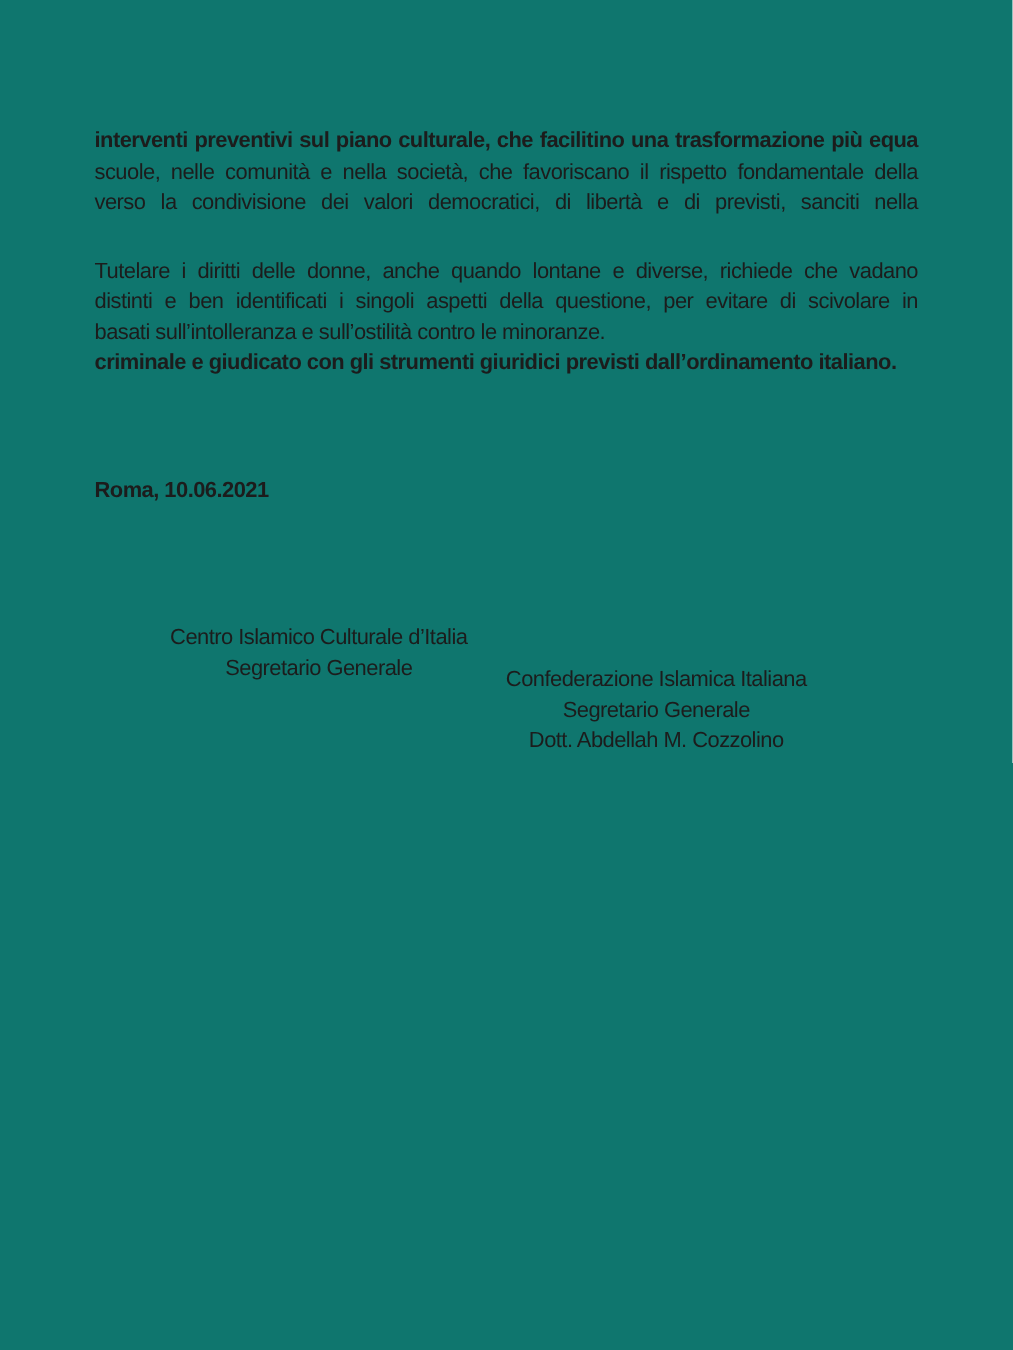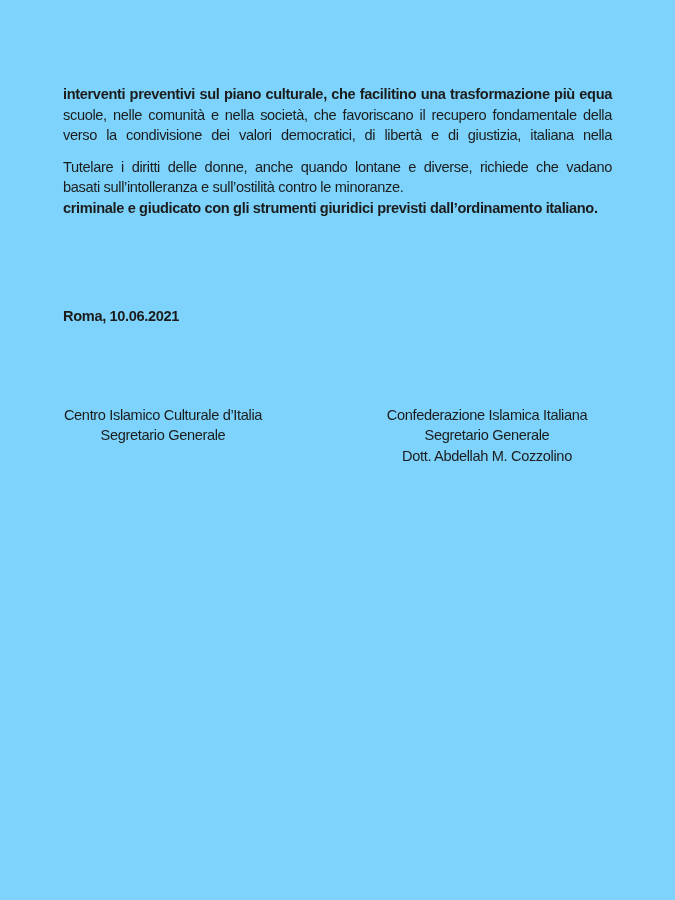--- a/index.html
+++ b/index.html
@@ -1,72 +1,73 @@
 <!DOCTYPE html>
 <html><head>
 <meta charset="utf-8">
 <style>
   html, body { margin: 0; padding: 0; background: #ffffff; }
   .page {
     position: relative;
     width: 675px;
     height: 900px;
-    background: #7dd3fc;
+    background: #0f766e;
     color: #1c1c1c;
     font-family: "Liberation Sans", sans-serif;
     font-size: 14.6px;
     letter-spacing: -0.35px;
     box-sizing: border-box;
     padding: 84px 63px 0 63px;
     overflow: hidden;
   }
   .para { margin: 0; }
-  .para-2 { margin-top: 11px; }
+  .para-2 { margin-top: 25px; }
   .line {
     line-height: 20.5px;
     text-align: justify;
     text-align-last: justify;
   }
   .line.last {
     text-align: left;
     text-align-last: left;
   }
   .b { font-weight: bold; }
   .dateline {
-    margin-top: 88px;
+    margin-top: 64px;
     line-height: 20.5px;
     font-weight: bold;
   }
   .signatures {
     margin-top: 78px;
     display: flex;
-    justify-content: space-between;
+    justify-content: center;
   }
   .sig-col {
     text-align: center;
     line-height: 20.5px;
     white-space: nowrap;
     flex: none;
   }
   .sig-col.left  { width: 200px; }
-  .sig-col.right { width: 250px; }
+  .sig-col.right { width: 250px; margin-top: 28px; }
 </style>
 </head>
 <body>
 
 <div class="page">
 
   <div class="para para-1">
     <div class="line"><span class="b">interventi preventivi sul piano culturale, che facilitino una trasformazione più equa</span></div>
-    <div class="line"><span>scuole, nelle comunità e nella società, che favoriscano il recupero fondamentale della</span></div>
-    <div class="line"><span>verso la condivisione dei valori democratici, di libertà e di giustizia, italiana nella</span></div>
+    <div class="line"><span>scuole, nelle comunità e nella società, che favoriscano il rispetto fondamentale della</span></div>
+    <div class="line"><span>verso la condivisione dei valori democratici, di libertà e di previsti, sanciti nella</span></div>
   </div>
 
   <div class="para para-2">
     <div class="line"><span>Tutelare i diritti delle donne, anche quando lontane e diverse, richiede che vadano</span></div>
+    <div class="line"><span>distinti e ben identificati i singoli aspetti della questione, per evitare di scivolare in</span></div>
     <div class="line last"><span>basati sull’intolleranza e sull’ostilità contro le minoranze.</span></div>
     <div class="line last"><span class="b">criminale e giudicato con gli strumenti giuridici previsti dall’ordinamento italiano.</span></div>
   </div>
 
   <div class="dateline">Roma, 10.06.2021</div>
 
   <div class="signatures">
     <div class="sig-col left">
       <div>Centro Islamico Culturale d’Italia</div>
       <div>Segretario Generale</div>

